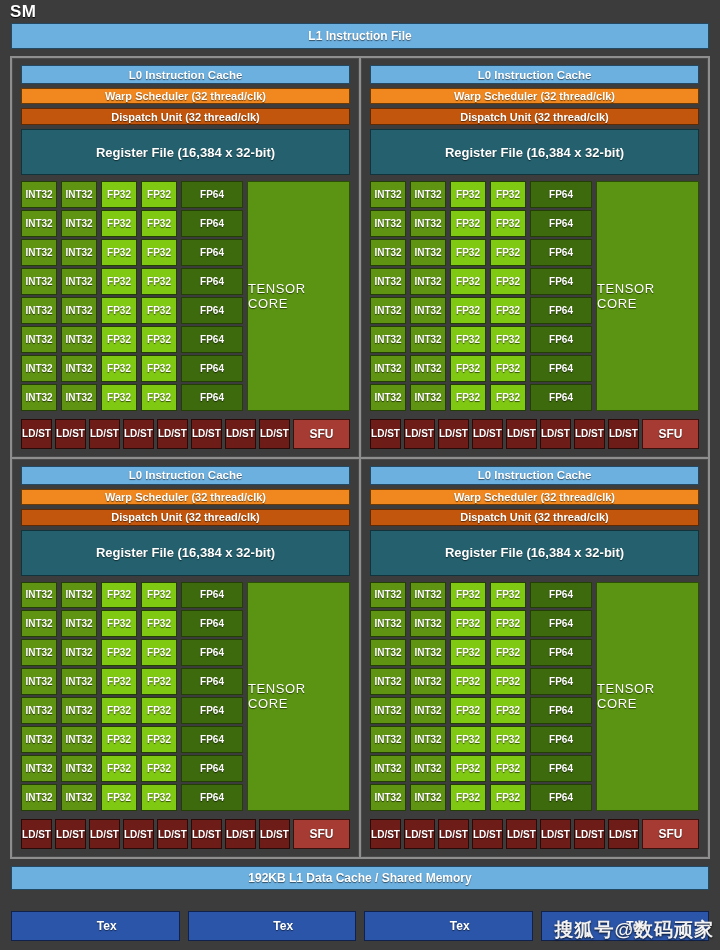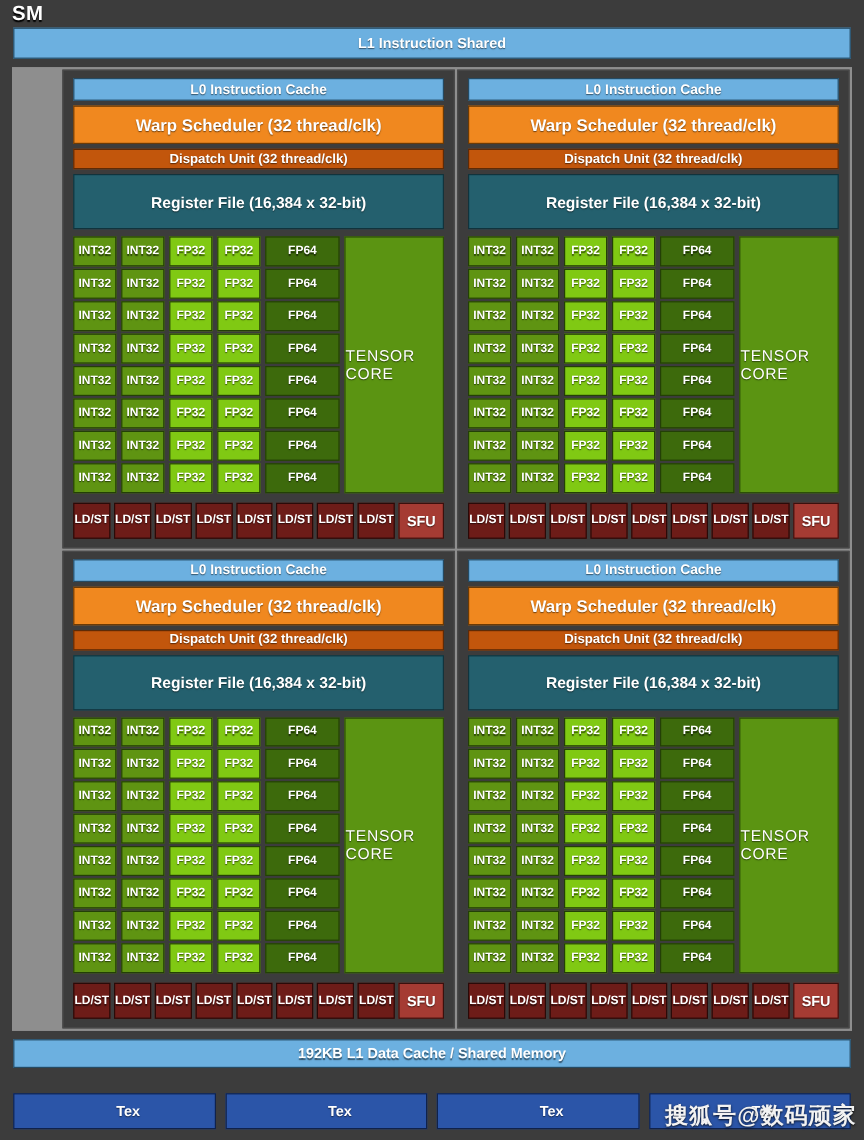--- a/index.html
+++ b/index.html
@@ -61,43 +61,42 @@
   .quad-wrap {
     margin: 0 10px;
     flex: 1 1 auto;
     display: grid;
     grid-template-columns: 1fr 1fr;
     grid-template-rows: 1fr 1fr;
     gap: 2px;
     background: #8e8e8e;
     border: 2px solid #8e8e8e;
     box-sizing: border-box;
-    padding-left: 40px;
   }
 
   .quad {
     background: #3c3c3c;
     box-sizing: border-box;
     padding: 6px 8px 7px 8px;
     display: flex;
     flex-direction: column;
     gap: 4px;
     border: 1px solid #4a4a4a;
   }
 
   .l0-icache {
     background: #6cb0e0;
     height: 19px;
     font-size: 11.5px;
     border-color: #244a63;
   }
   .warp-sched {
     background: #f0881f;
-    height: 32px;
-    font-size: 14px;
+    height: 16px;
+    font-size: 11px;
     border-color: #6b3a05;
   }
   .dispatch {
     background: #c2560c;
     height: 17px;
     font-size: 11px;
     border-color: #5e2a06;
   }
   .reg-file {
     background: #24606e;
@@ -238,21 +237,21 @@
     pointer-events: none;
   }
 </style>
 </head>
 <body>
 
 <div class="sm-chip">
 
   <div class="sm-title">SM</div>
 
-  <div class="bar l1-icache">L1 Instruction Shared</div>
+  <div class="bar l1-icache">L1 Instruction File</div>
 
   <div class="quad-wrap">
       <div class="quad">
         <div class="bar l0-icache">L0 Instruction Cache</div>
         <div class="bar warp-sched">Warp Scheduler (32 thread/clk)</div>
         <div class="bar dispatch">Dispatch Unit (32 thread/clk)</div>
         <div class="bar reg-file">Register File (16,384 x 32-bit)</div>
         <div class="core-area">
           <div class="core-col col-int">
             <div class="unit u-int32">INT32</div>

